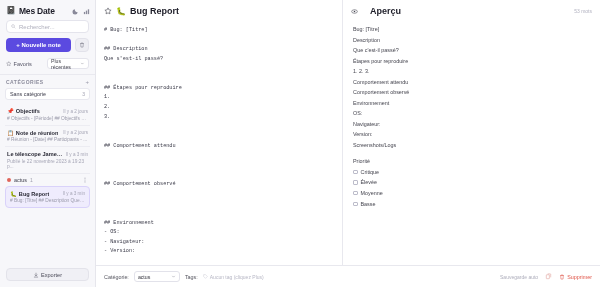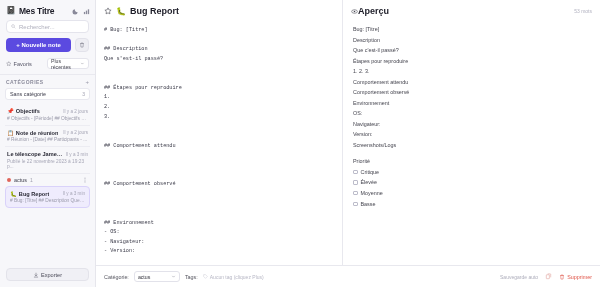--- a/index.html
+++ b/index.html
@@ -140,21 +140,21 @@
     overflow: hidden;
   }
   .ed-body .hl { color: #c0544a; text-decoration: underline; }
 
   
   .preview { flex: 1; display: flex; flex-direction: column; background: #fff; }
   .pv-head {
     display: flex; align-items: center; justify-content: space-between;
     padding: 6px 8px 6px 8px;
   }
-  .pv-head-left { display: flex; align-items: center; gap: 0; }
+  .pv-head-left { display: flex; align-items: center; gap: 12px; }
   .pv-title { font-size: 9px; font-weight: bold; color: #1d1d28; }
   .pv-count { font-size: 5px; color: #b2b2c0; }
   .pv-body { flex: 1; padding: 2px 10px; overflow: hidden; }
   .pv-line { font-size: 5.4px; line-height: 1.95; color: #45454f; }
   .pv-gap { height: 6px; }
   .pv-check { display: flex; align-items: center; gap: 3px; font-size: 5.4px; color: #45454f; line-height: 1.95; }
   .cbox { width: 4.5px; height: 4.5px; border: 1px solid #bcbcca; border-radius: 1px; display: inline-block; }
 
   
   .bottombar {
@@ -182,21 +182,21 @@
 </head>
 <body>
 
 <div class="app">
 
   <aside class="sidebar">
 
     <div class="sb-head">
       <div class="sb-title-wrap">
         <span class="sb-logo">📓</span>
-        <span class="sb-title">Mes Titre</span>
+        <span class="sb-title">Mes Date</span>
       </div>
       <div class="sb-head-icons">
         <span class="icon-btn">
           <svg width="7" height="7" viewBox="0 0 16 16">
               <path d="M13 9.5A6 6 0 0 1 6.5 3a6 6 0 1 0 6.5 6.5z" fill="#8a8a9a"></path>
             </svg>
         </span>
         <span class="icon-btn">
           <svg width="7" height="7" viewBox="0 0 16 16">
               <rect x="2" y="9" width="3" height="5" fill="#8a8a9a"></rect>

